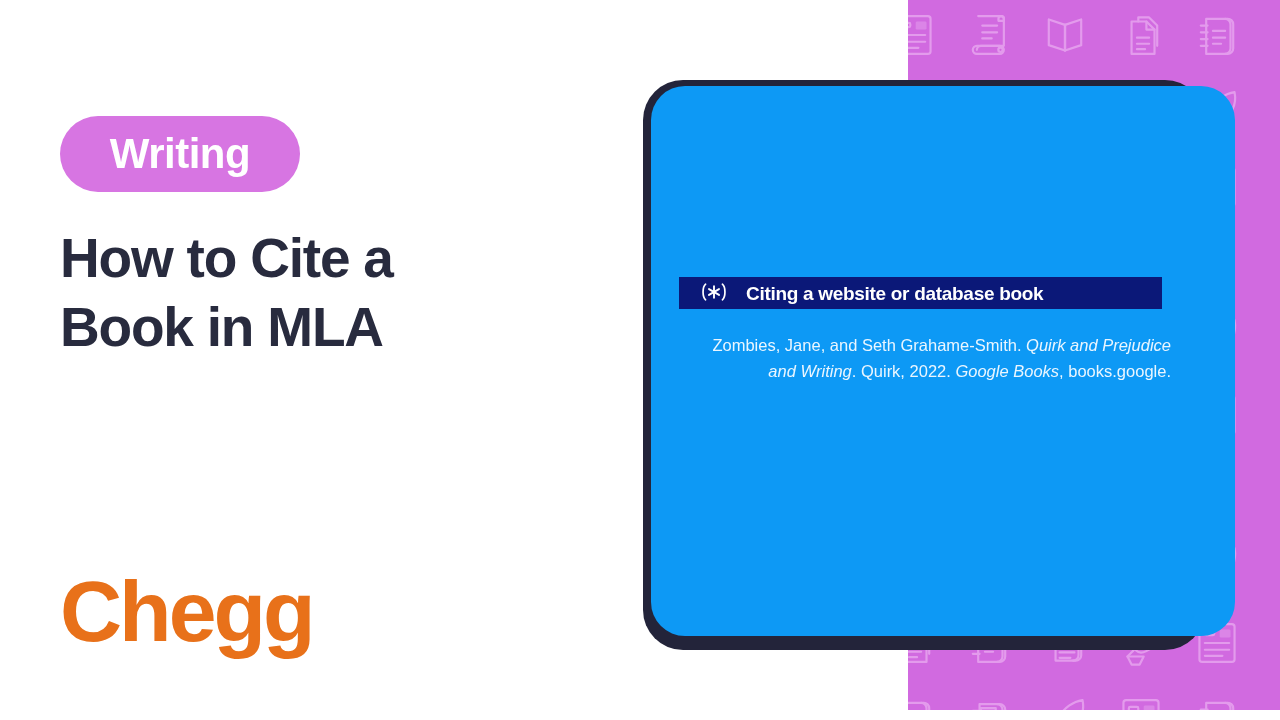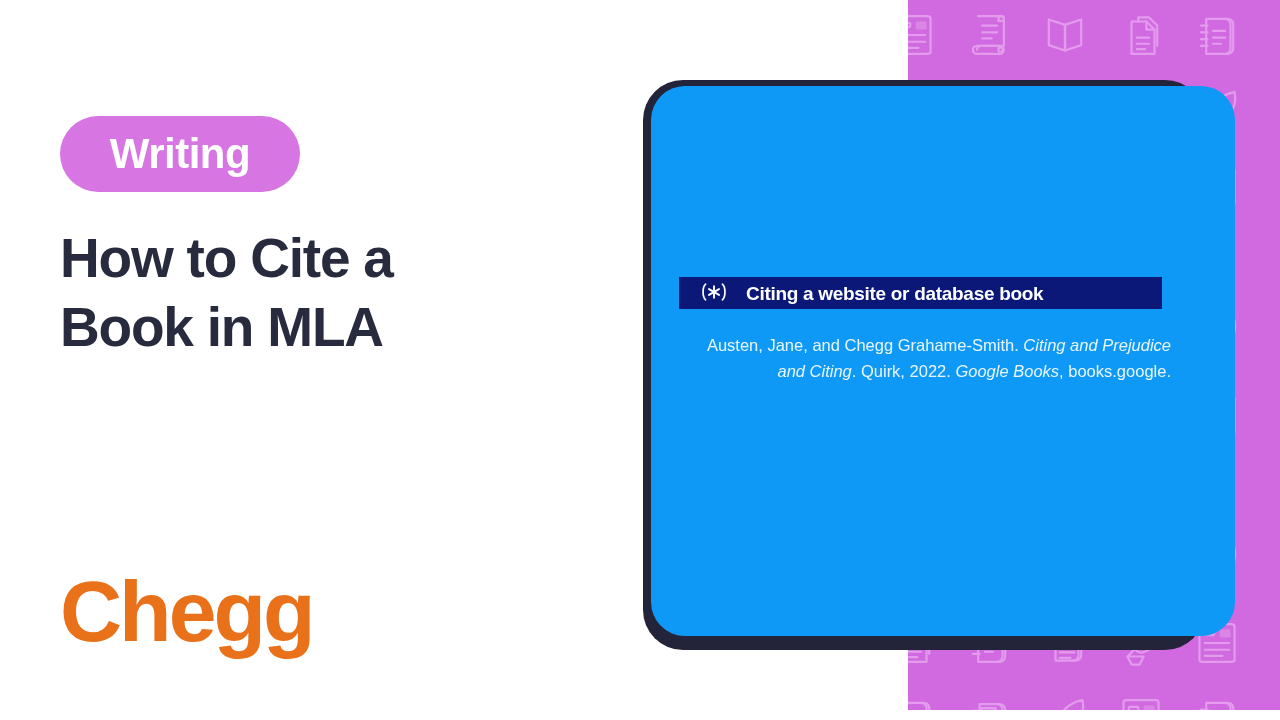--- a/index.html
+++ b/index.html
@@ -749,22 +749,22 @@
             <line x1="12.0" y1="6.1" x2="22.0" y2="11.9"></line>
             <line x1="12.0" y1="11.9" x2="22.0" y2="6.1"></line>
           </g>
         </svg>
       </span>
       <span id="card-header-title" class="nosel">Citing a website or database book</span>
     </div>
 
     <div id="citation-block" class="nosel">
       <span class="ln">
-        <span>Austen, Jane, and Chegg Grahame-Smith. </span><i>Citing and Prejudice</i>
+        <span>Zombies, Jane, and Seth Grahame-Smith. </span><i>Quirk and Prejudice</i>
       </span>
       <span class="ln">
-        <i>and Citing</i><span>. Quirk, 2022. </span><i>Google Books</i><span>, books.google.</span>
+        <i>and Writing</i><span>. Quirk, 2022. </span><i>Google Books</i><span>, books.google.</span>
       </span>
     </div>
 
   </div>
 
 </div>
 
 </body></html>

